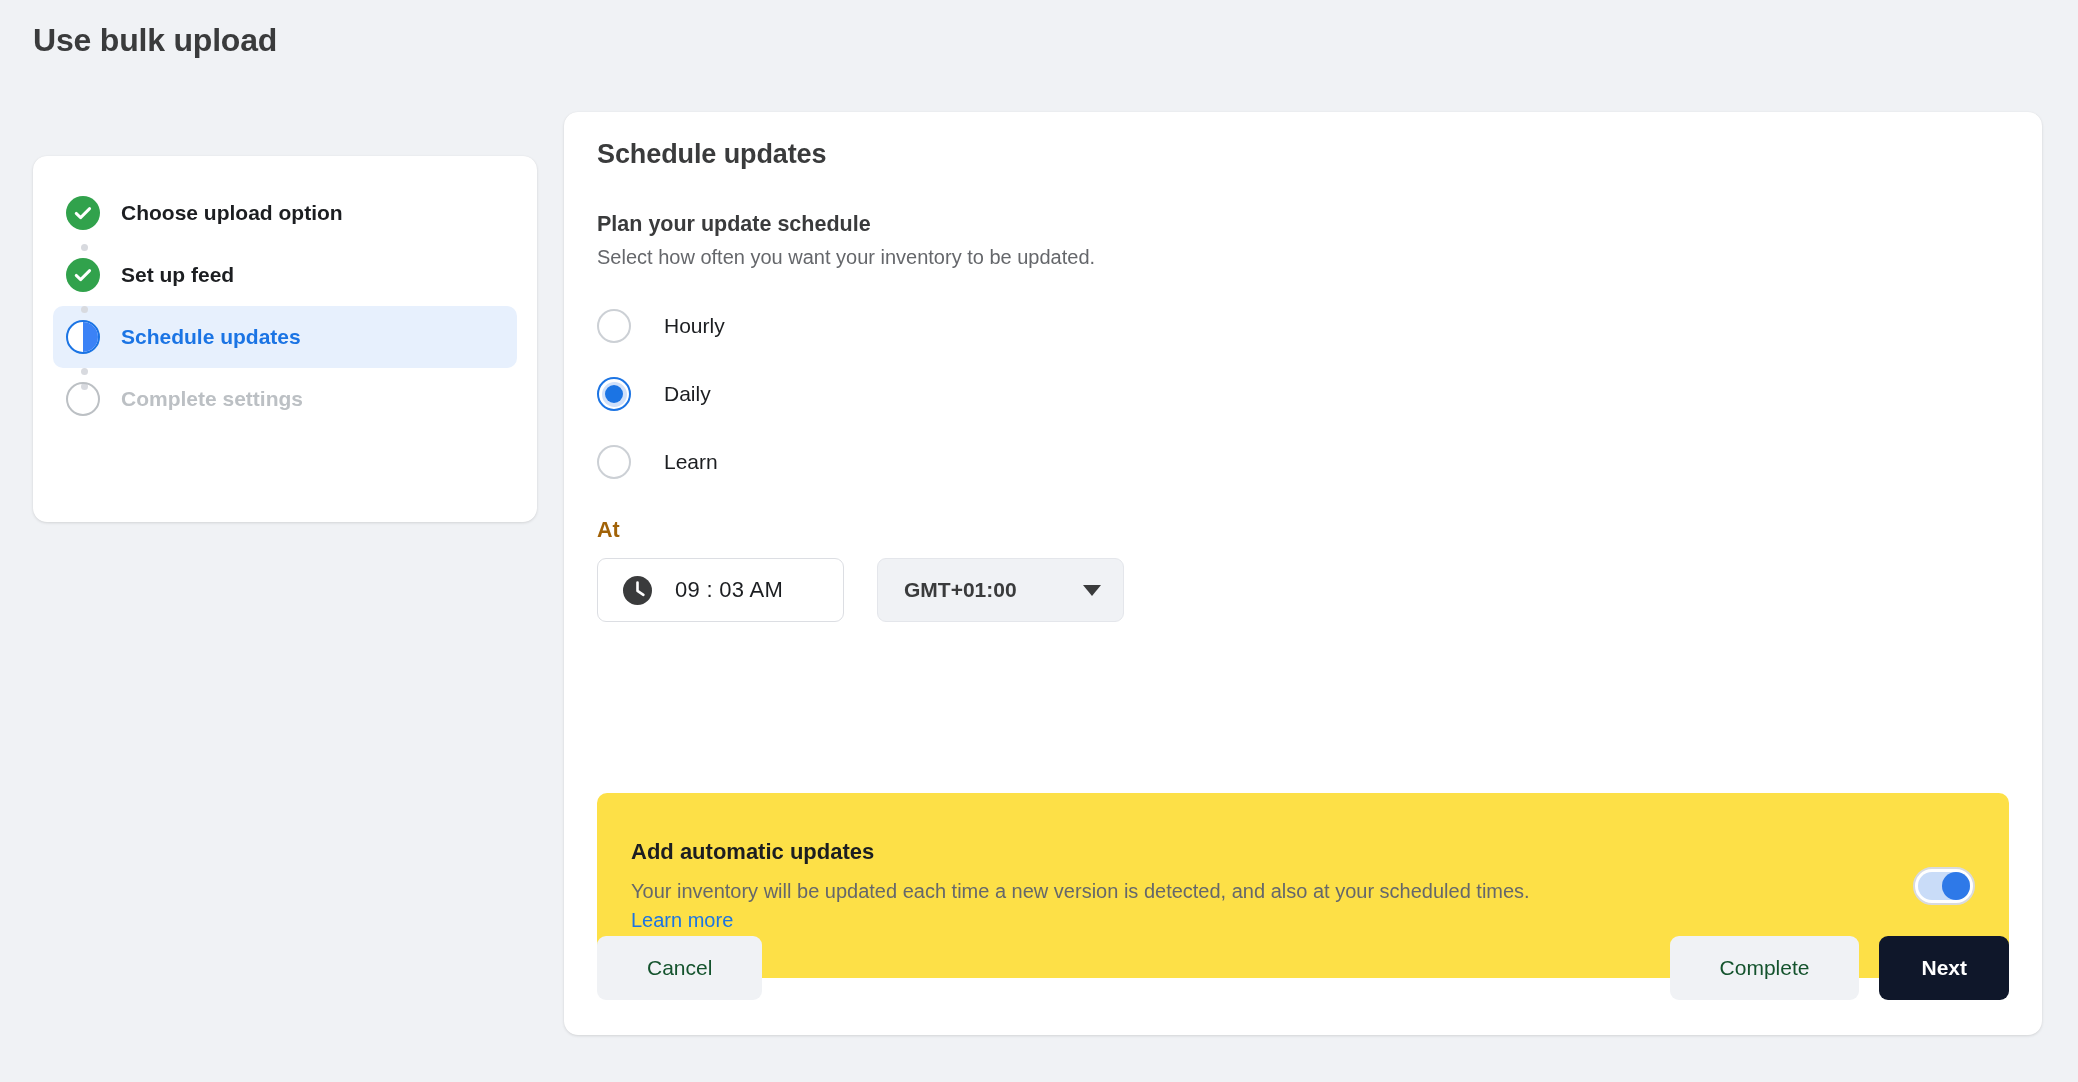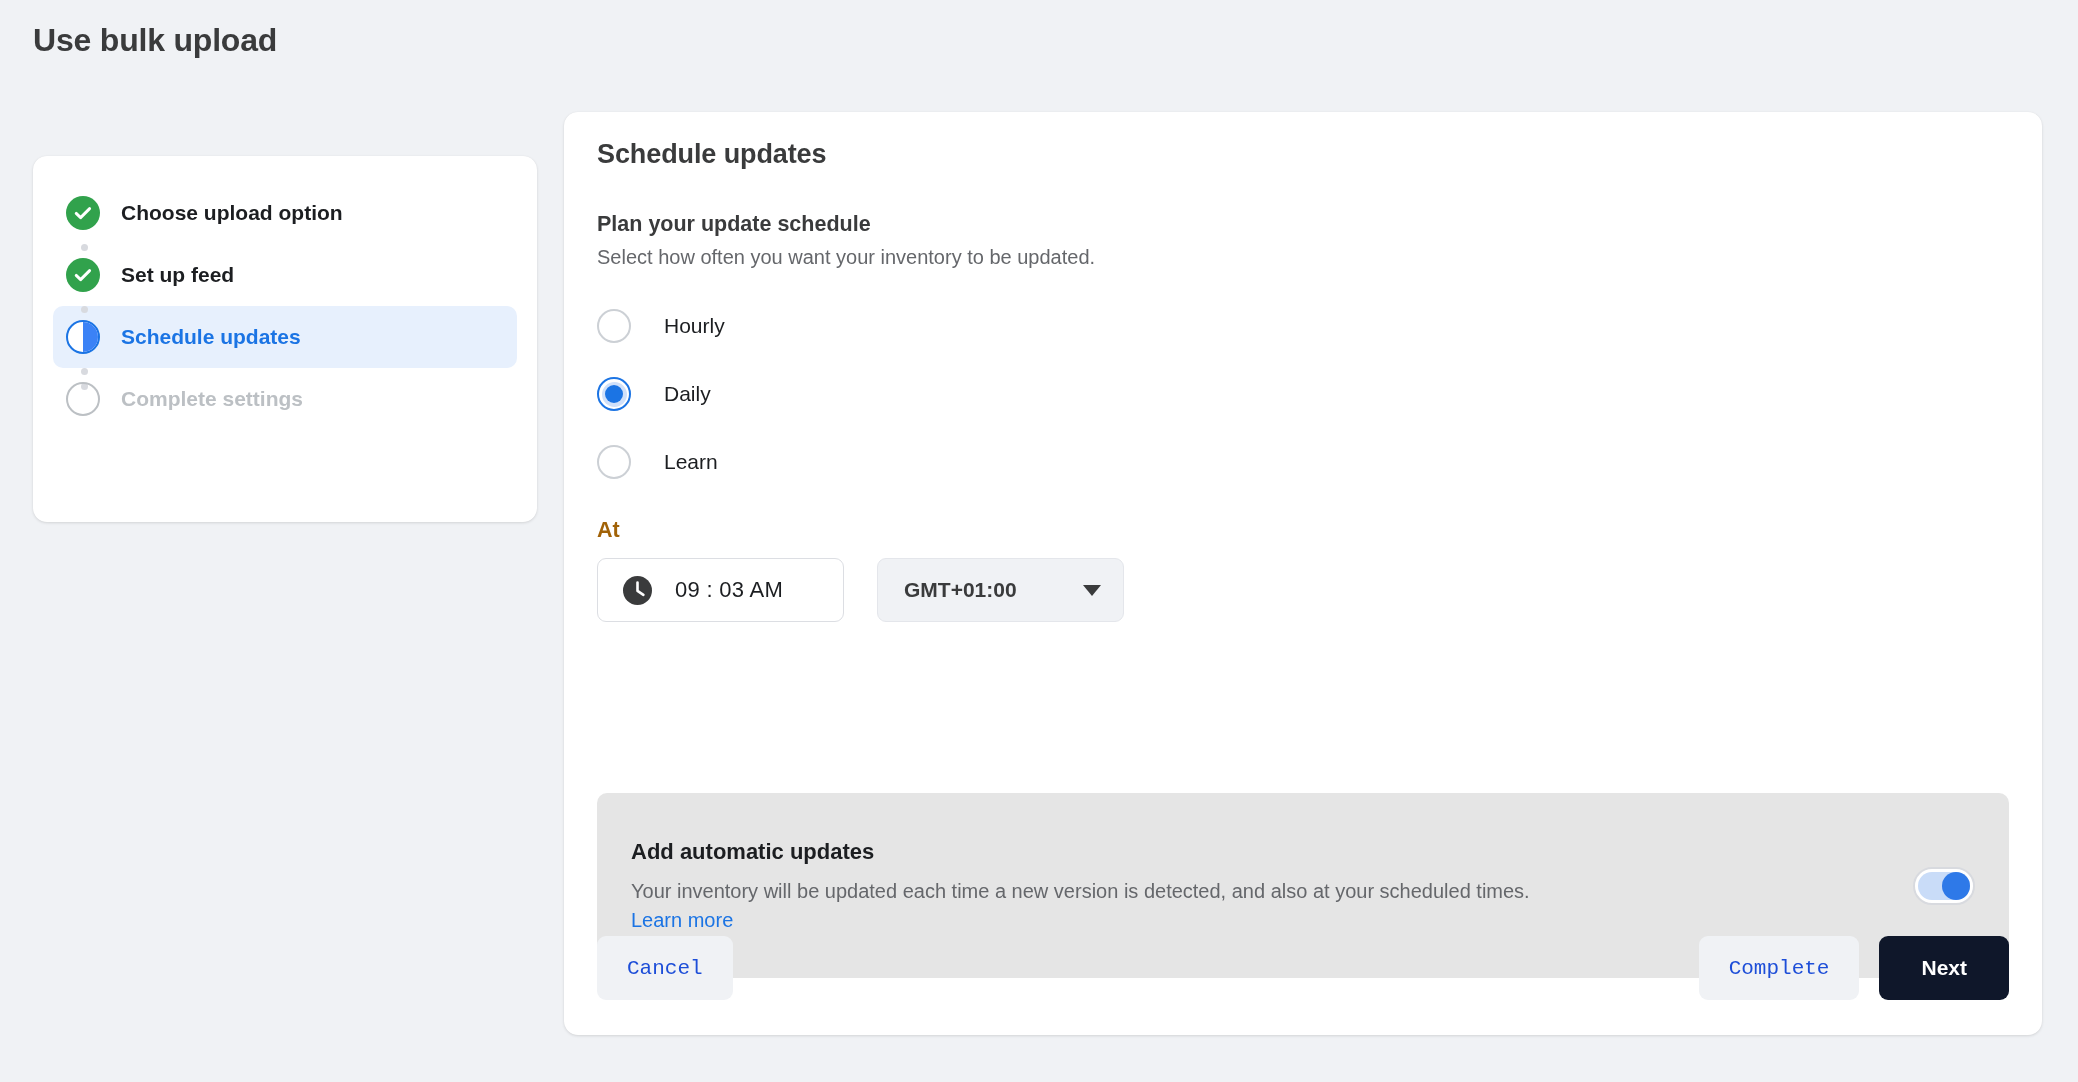--- a/index.html
+++ b/index.html
@@ -232,21 +232,21 @@
     border-right: 9px solid transparent;
     border-top: 11px solid #3a3b3c;
   }
 
   
   #auto-card {
     position: absolute;
     left: 33px; top: 681px;
     width: 1412px;
     min-height: 185px;
-    background: #e5e5e5;
+    background: #fde047;
     border-radius: 10px;
     display: flex;
     align-items: center;
     padding: 0 34px 0 34px;
   }
   #auto-text { flex: 1 1 auto; padding: 30px 0; }
   #auto-title {
     font-size: 22px; font-weight: 700; color: #1c1e21;
     margin-bottom: 12px;
   }
@@ -293,24 +293,23 @@
     align-items: center; justify-content: center;
     height: 64px;
     border-radius: 9px;
     font-size: 21px;
     cursor: pointer;
     border: none;
     font-family: "Liberation Sans", sans-serif;
   }
   .btn-secondary {
     background: #f0f2f5;
-    color: #1d4ed8;
-    padding: 0 30px;
+    color: #14532d;
+    padding: 0 50px;
     font-weight: 400;
-    font-family: Liberation Mono, monospace;
   }
   .btn-primary {
     background: #0f172a;
     color: #ffffff;
     padding: 0 42px;
     font-weight: 700;
   }
   #cancel-button {
     position: absolute;
     left: 33px; bottom: 35px;

